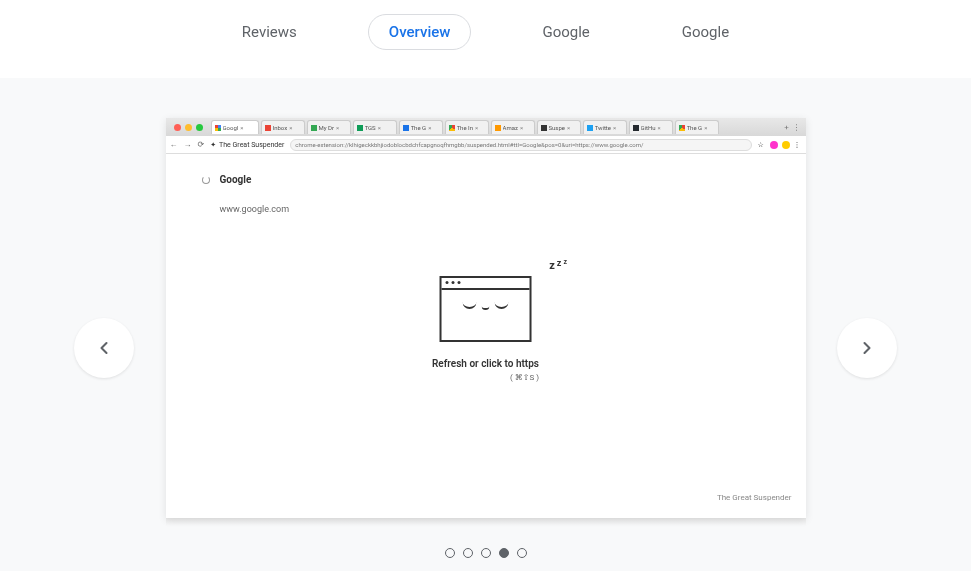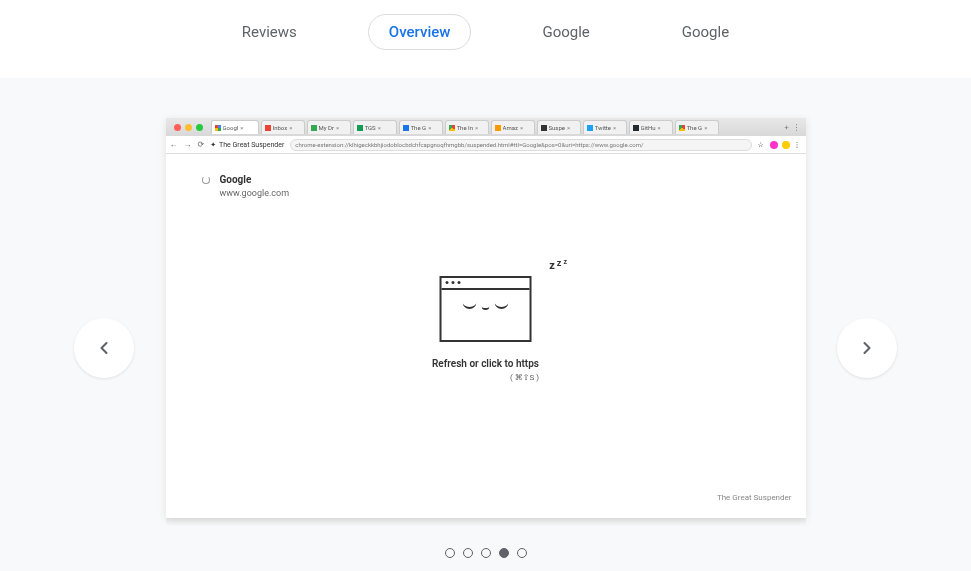--- a/index.html
+++ b/index.html
@@ -38,21 +38,21 @@
     .page-title-sm { font-size: 7px; color: #333; display: flex; align-items: center; gap: 3px; white-space: nowrap; }
     .urlbox { flex: 1; height: 12px; background: #f5f5f5; border: 1px solid #ddd; border-radius: 6px; font-size: 6px; color: #777; padding: 0 4px; display: flex; align-items: center; overflow: hidden; }
     .right-icons { display: flex; gap: 4px; }
     .right-icons span { width: 8px; height: 8px; font-size: 7px; }
     
     .page-content { padding: 20px 30px; height: calc(100% - 36px); position: relative; }
     .site-info { margin-left: 6px; }
     .site-row { display: flex; align-items: center; gap: 10px; }
     .site-spin { width: 8px; height: 8px; border: 1px solid #999; border-top-color: transparent; border-radius: 50%; }
     .site-name { font-size: 10px; font-weight: bold; color: #333; }
-    .site-url { font-size: 9px; color: #666; margin-left: 18px; margin-top: 3px; }
+    .site-url { font-size: 9px; color: #666; margin-left: 18px; margin-top: 19px; }
     
     .center-graphic { position: absolute; left: 50%; top: 48%; transform: translate(-50%,-50%); text-align: right; }
     .zzz { position: absolute; right: -30px; top: -18px; font-size: 11px; color: #333; font-weight: bold; letter-spacing: 2px; }
     .zzz .z2 { font-size: 9px; vertical-align: top; }
     .zzz .z3 { font-size: 7px; vertical-align: super; }
     .window-box { width: 92px; height: 66px; border: 2px solid #333; position: relative; margin: 0 auto; }
     .window-hdr { height: 12px; border-bottom: 2px solid #333; display: flex; align-items: center; padding: 0 4px; gap: 3px; }
     .window-hdr span { width: 3px; height: 3px; background: #333; border-radius: 50%; }
     .eyes { display: flex; justify-content: center; gap: 18px; margin-top: 12px; }
     .eye { width: 14px; height: 7px; border-bottom: 2px solid #333; border-radius: 0 0 14px 14px; }

